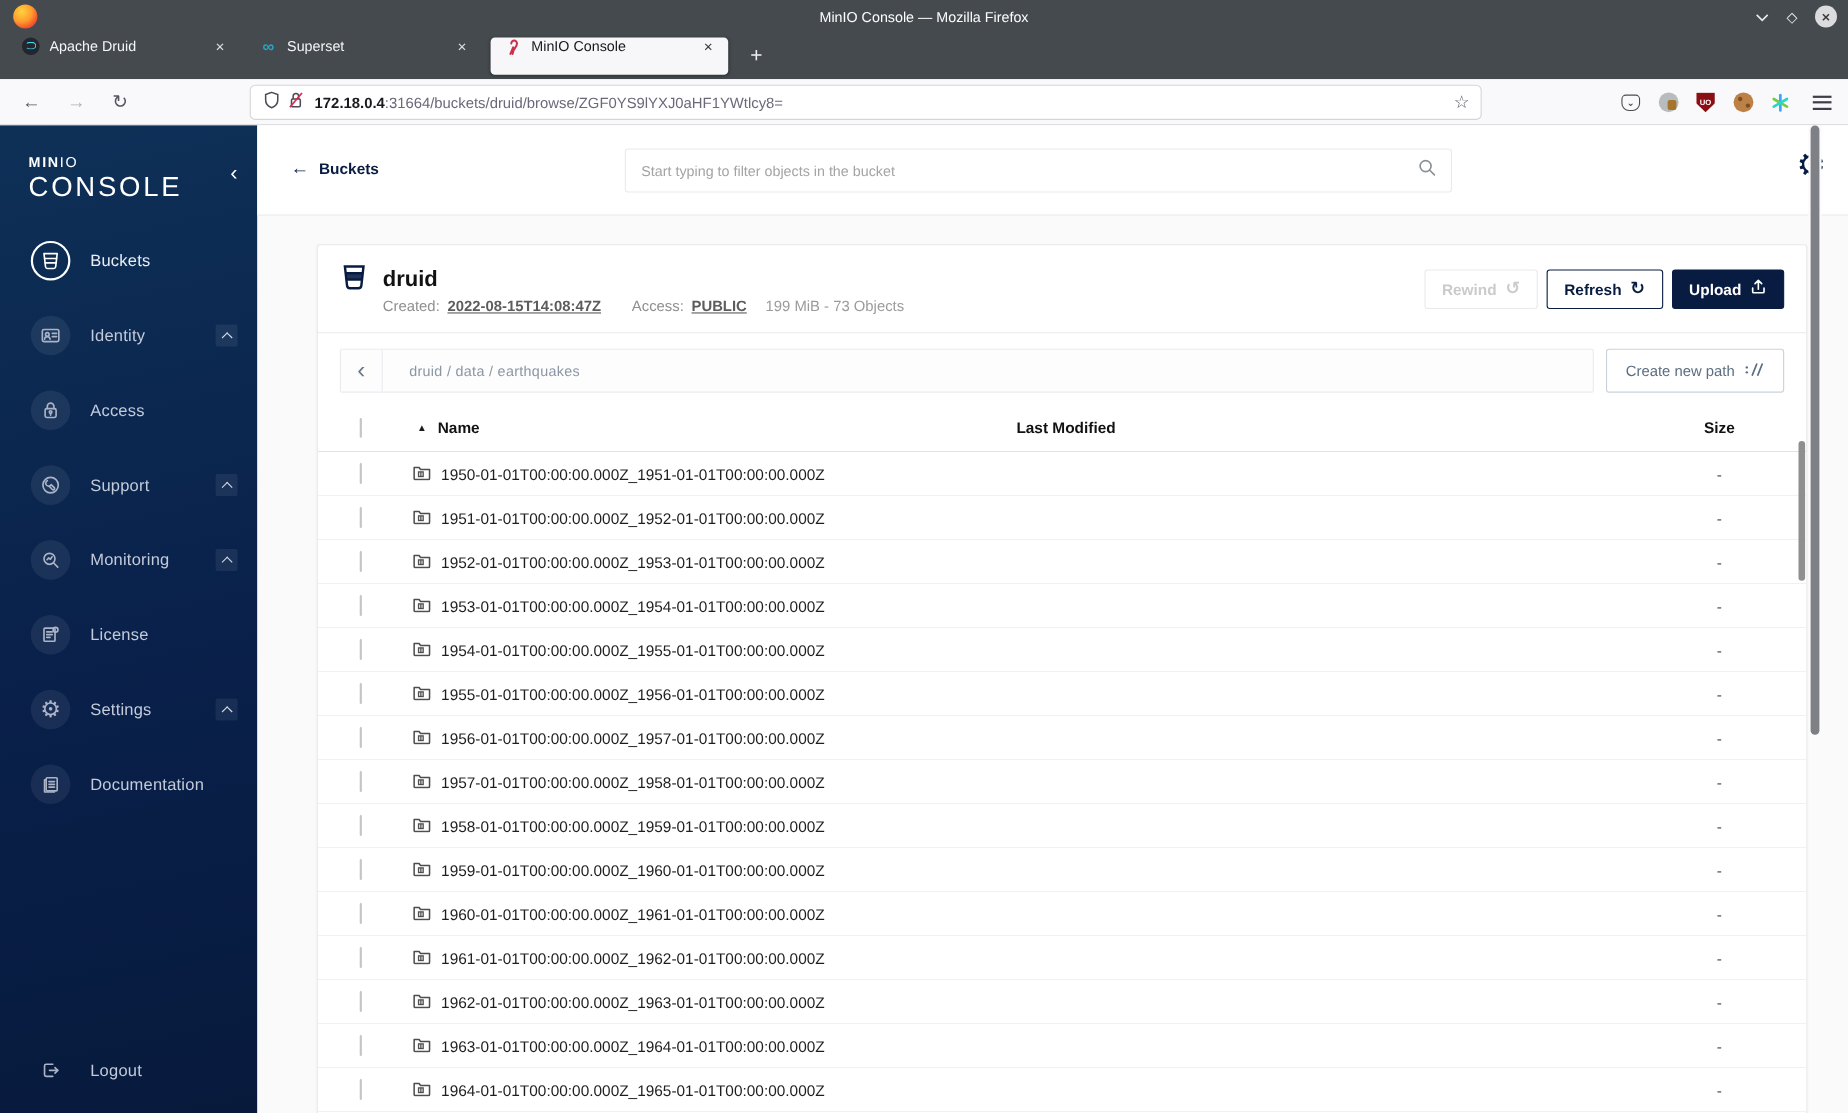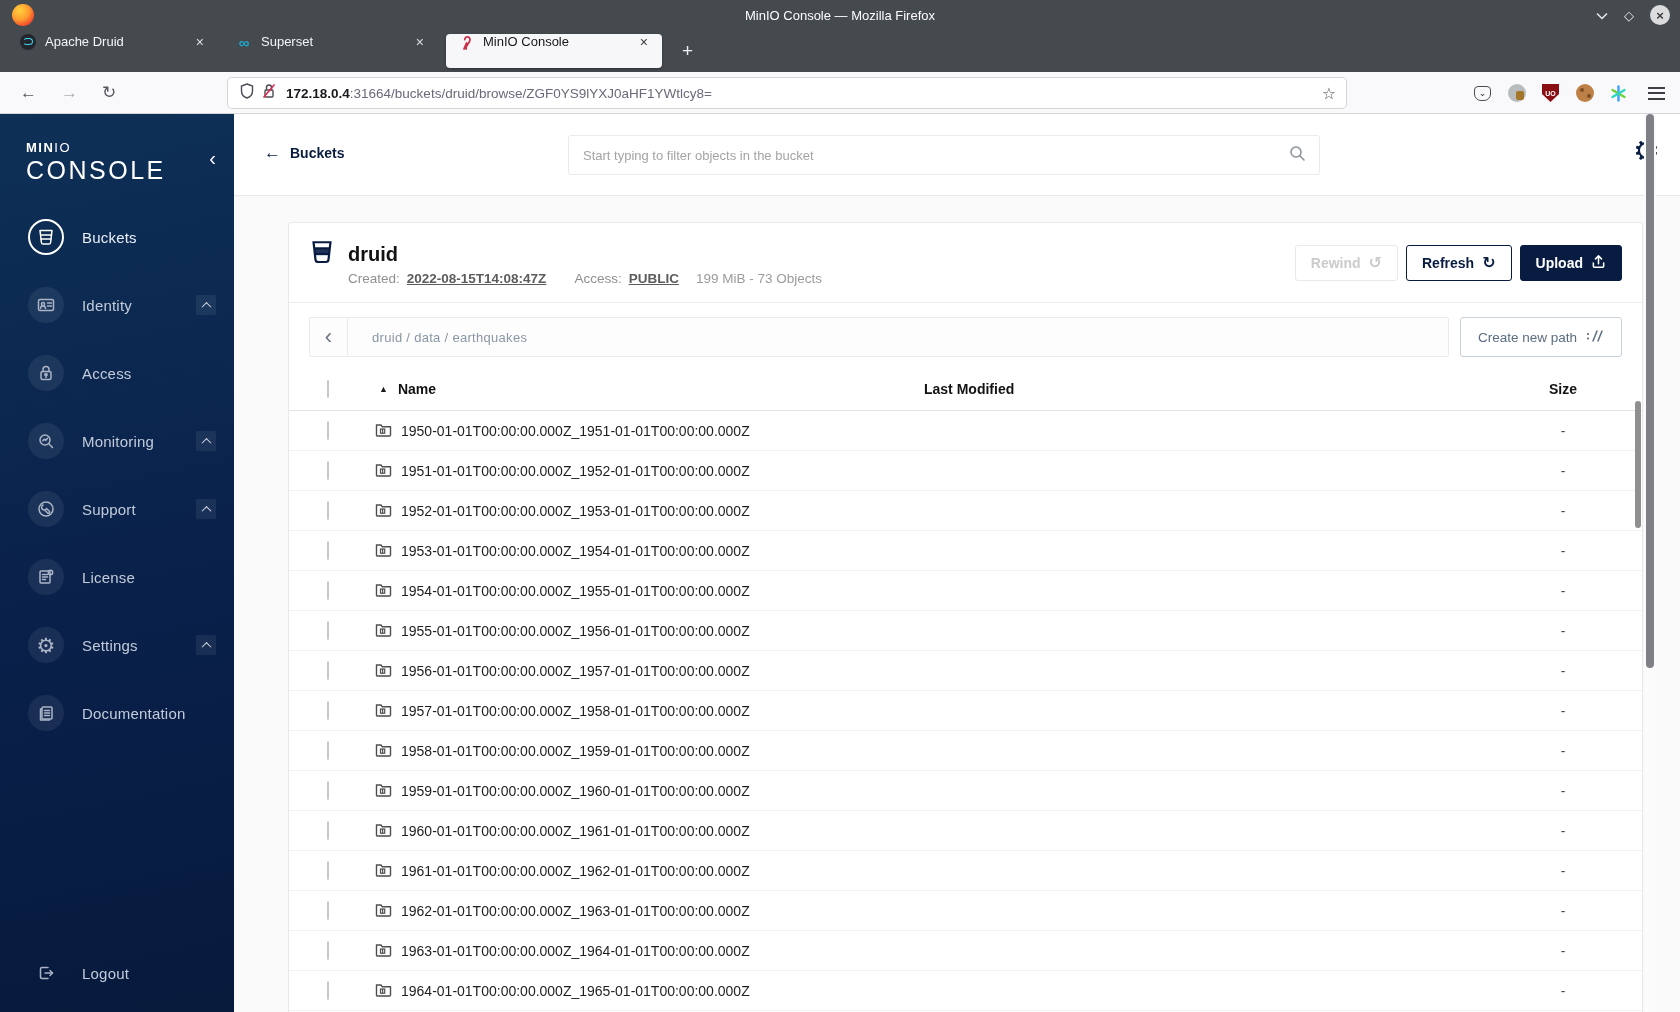--- a/index.html
+++ b/index.html
@@ -286,38 +286,38 @@
                 <path d="M6 7.5 V5.5 a3 3 0 0 1 6 0 V7.5"></path>
                 <circle cx="9" cy="10.6" r="1.2"></circle>
                 <line x1="9" y1="11.8" x2="9" y2="13.4"></line>
               </svg>
           </span>
           <span class="slabel">Access</span>
         </div>
         <div class="sitem">
           <span class="sicon">
             <svg class="sk" width="18" height="18" viewBox="0 0 18 18">
+                <circle cx="9" cy="9" r="7"></circle>
+                <path d="M6 5 a2.6 2.6 0 1 0 3.5 3.5 l2.8 2.8 a1.2 1.2 0 1 1 -1.7 1.7 l-2.8 -2.8"></path>
+              </svg>
+          </span>
+          <span class="slabel">Support</span>
+          <span class="schev">
+              <span class="chev-up"></span>
+            </span>
+        </div>
+        <div class="sitem">
+          <span class="sicon">
+            <svg class="sk" width="18" height="18" viewBox="0 0 18 18">
                 <circle cx="8" cy="8" r="5"></circle>
                 <line x1="11.8" y1="11.8" x2="15.5" y2="15.5"></line>
                 <path d="M5.8 8.8 l1.4 -1.6 l1.6 1.2 l1.6 -2.2"></path>
               </svg>
           </span>
           <span class="slabel">Monitoring</span>
-          <span class="schev">
-              <span class="chev-up"></span>
-            </span>
-        </div>
-        <div class="sitem">
-          <span class="sicon">
-            <svg class="sk" width="18" height="18" viewBox="0 0 18 18">
-                <circle cx="9" cy="9" r="7"></circle>
-                <path d="M6 5 a2.6 2.6 0 1 0 3.5 3.5 l2.8 2.8 a1.2 1.2 0 1 1 -1.7 1.7 l-2.8 -2.8"></path>
-              </svg>
-          </span>
-          <span class="slabel">Support</span>
           <span class="schev">
               <span class="chev-up"></span>
             </span>
         </div>
         <div class="sitem">
           <span class="sicon">
             <svg class="sk" width="18" height="18" viewBox="0 0 18 18">
                 <rect x="3" y="3" width="10" height="12" rx="1"></rect>
                 <line x1="5.5" y1="6.5" x2="10.5" y2="6.5"></line>
                 <line x1="5.5" y1="9" x2="10.5" y2="9"></line>

